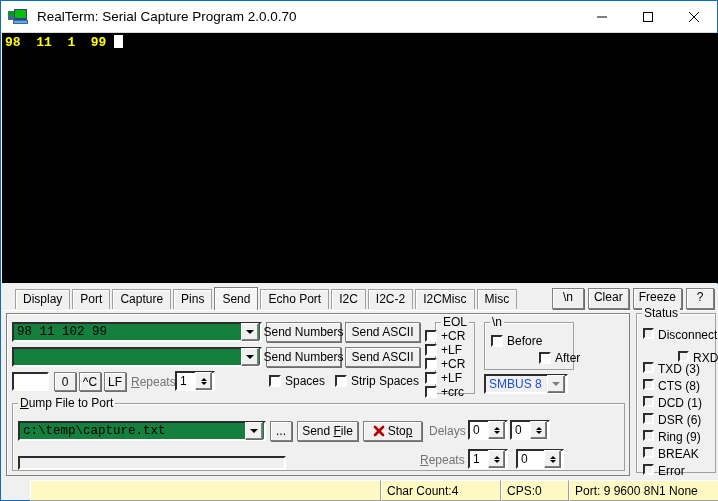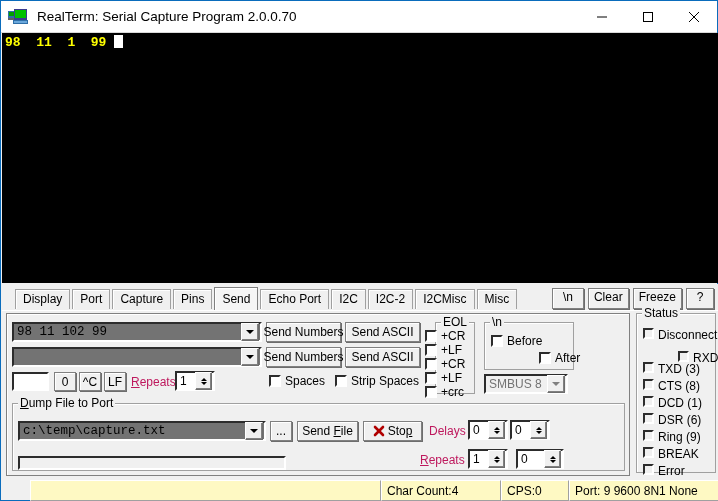--- a/index.html
+++ b/index.html
@@ -68,56 +68,56 @@
     position:absolute;left:1px;top:309px;width:716px;height:169px;
     background:#f0f0f0;border-top:1px solid #ffffff;
   }
   .sendpanel{
     position:absolute;left:4px;top:2px;width:624px;height:163px;
     border:1px solid #808080;box-shadow:inset 1px 1px 0 #ffffff;
     box-sizing:border-box;background:#f0f0f0;
   }
   
   .combo{
-    position:absolute;height:20px;background:#737373;
+    position:absolute;height:20px;background:#15803d;
     border:2px inset #dfdfdf;border-top-color:#808080;border-left-color:#808080;
     border-right-color:#fff;border-bottom-color:#fff;box-sizing:border-box;
     display:flex;align-items:center;
   }
   .combo .ctext{
     flex:1;padding-left:3px;font-family:"Liberation Mono",monospace;
     font-size:12.5px;color:#000;white-space:nowrap;overflow:hidden;
   }
   .combo.prop .ctext{font-family:"Liberation Sans",sans-serif;font-size:12px;}
   .combo .arrow{
     width:16px;height:16px;margin-right:1px;background:#f0f0f0;
     border:1px solid #6d6d6d;border-top-color:#fff;border-left-color:#fff;
     box-shadow:inset -1px -1px 0 #808080, inset 1px 1px 0 #f0f0f0;
     display:flex;align-items:center;justify-content:center;flex:none;
   }
   .combo.disabled{background:#f0f0f0;border-color:#808080 #fff #fff #808080;}
-  .combo.disabled .ctext{color:#737373;}
+  .combo.disabled .ctext{color:#1d4ed8;}
   .tri{
     width:0;height:0;border-left:4px solid transparent;border-right:4px solid transparent;
     border-top:4px solid #000;
   }
   .tri.dis{border-top-color:#808080;}
   .btn{
     position:absolute;background:#f0f0f0;border:1px solid #808080;
     box-shadow:inset 1px 1px 0 #ffffff, 1px 1px 0 #6d6d6d;
     font-size:12px;display:flex;align-items:center;justify-content:center;
     box-sizing:border-box;color:#000;white-space:nowrap;
   }
   .btn u{text-decoration:underline;}
   .txtbox{
     position:absolute;background:#fff;border:2px inset #dfdfdf;
     border-top-color:#808080;border-left-color:#808080;
     border-right-color:#fff;border-bottom-color:#fff;box-sizing:border-box;
   }
-  .lbl{position:absolute;font-size:12px;color:#be185d;white-space:nowrap;}
+  .lbl{position:absolute;font-size:12px;color:#737373;white-space:nowrap;}
   .lbl u{text-decoration:underline;}
   .cb{position:absolute;display:flex;align-items:center;font-size:12px;white-space:nowrap;}
   .cb .box{
     width:12px;height:12px;background:#fff;margin-right:4px;flex:none;
     border:2px inset #dfdfdf;border-top-color:#808080;border-left-color:#808080;
     border-right-color:#fff;border-bottom-color:#fff;box-sizing:border-box;
   }
   .grp{
     position:absolute;border:1px solid #a0a0a0;box-sizing:border-box;
     box-shadow:inset 1px 1px 0 #ffffff;

